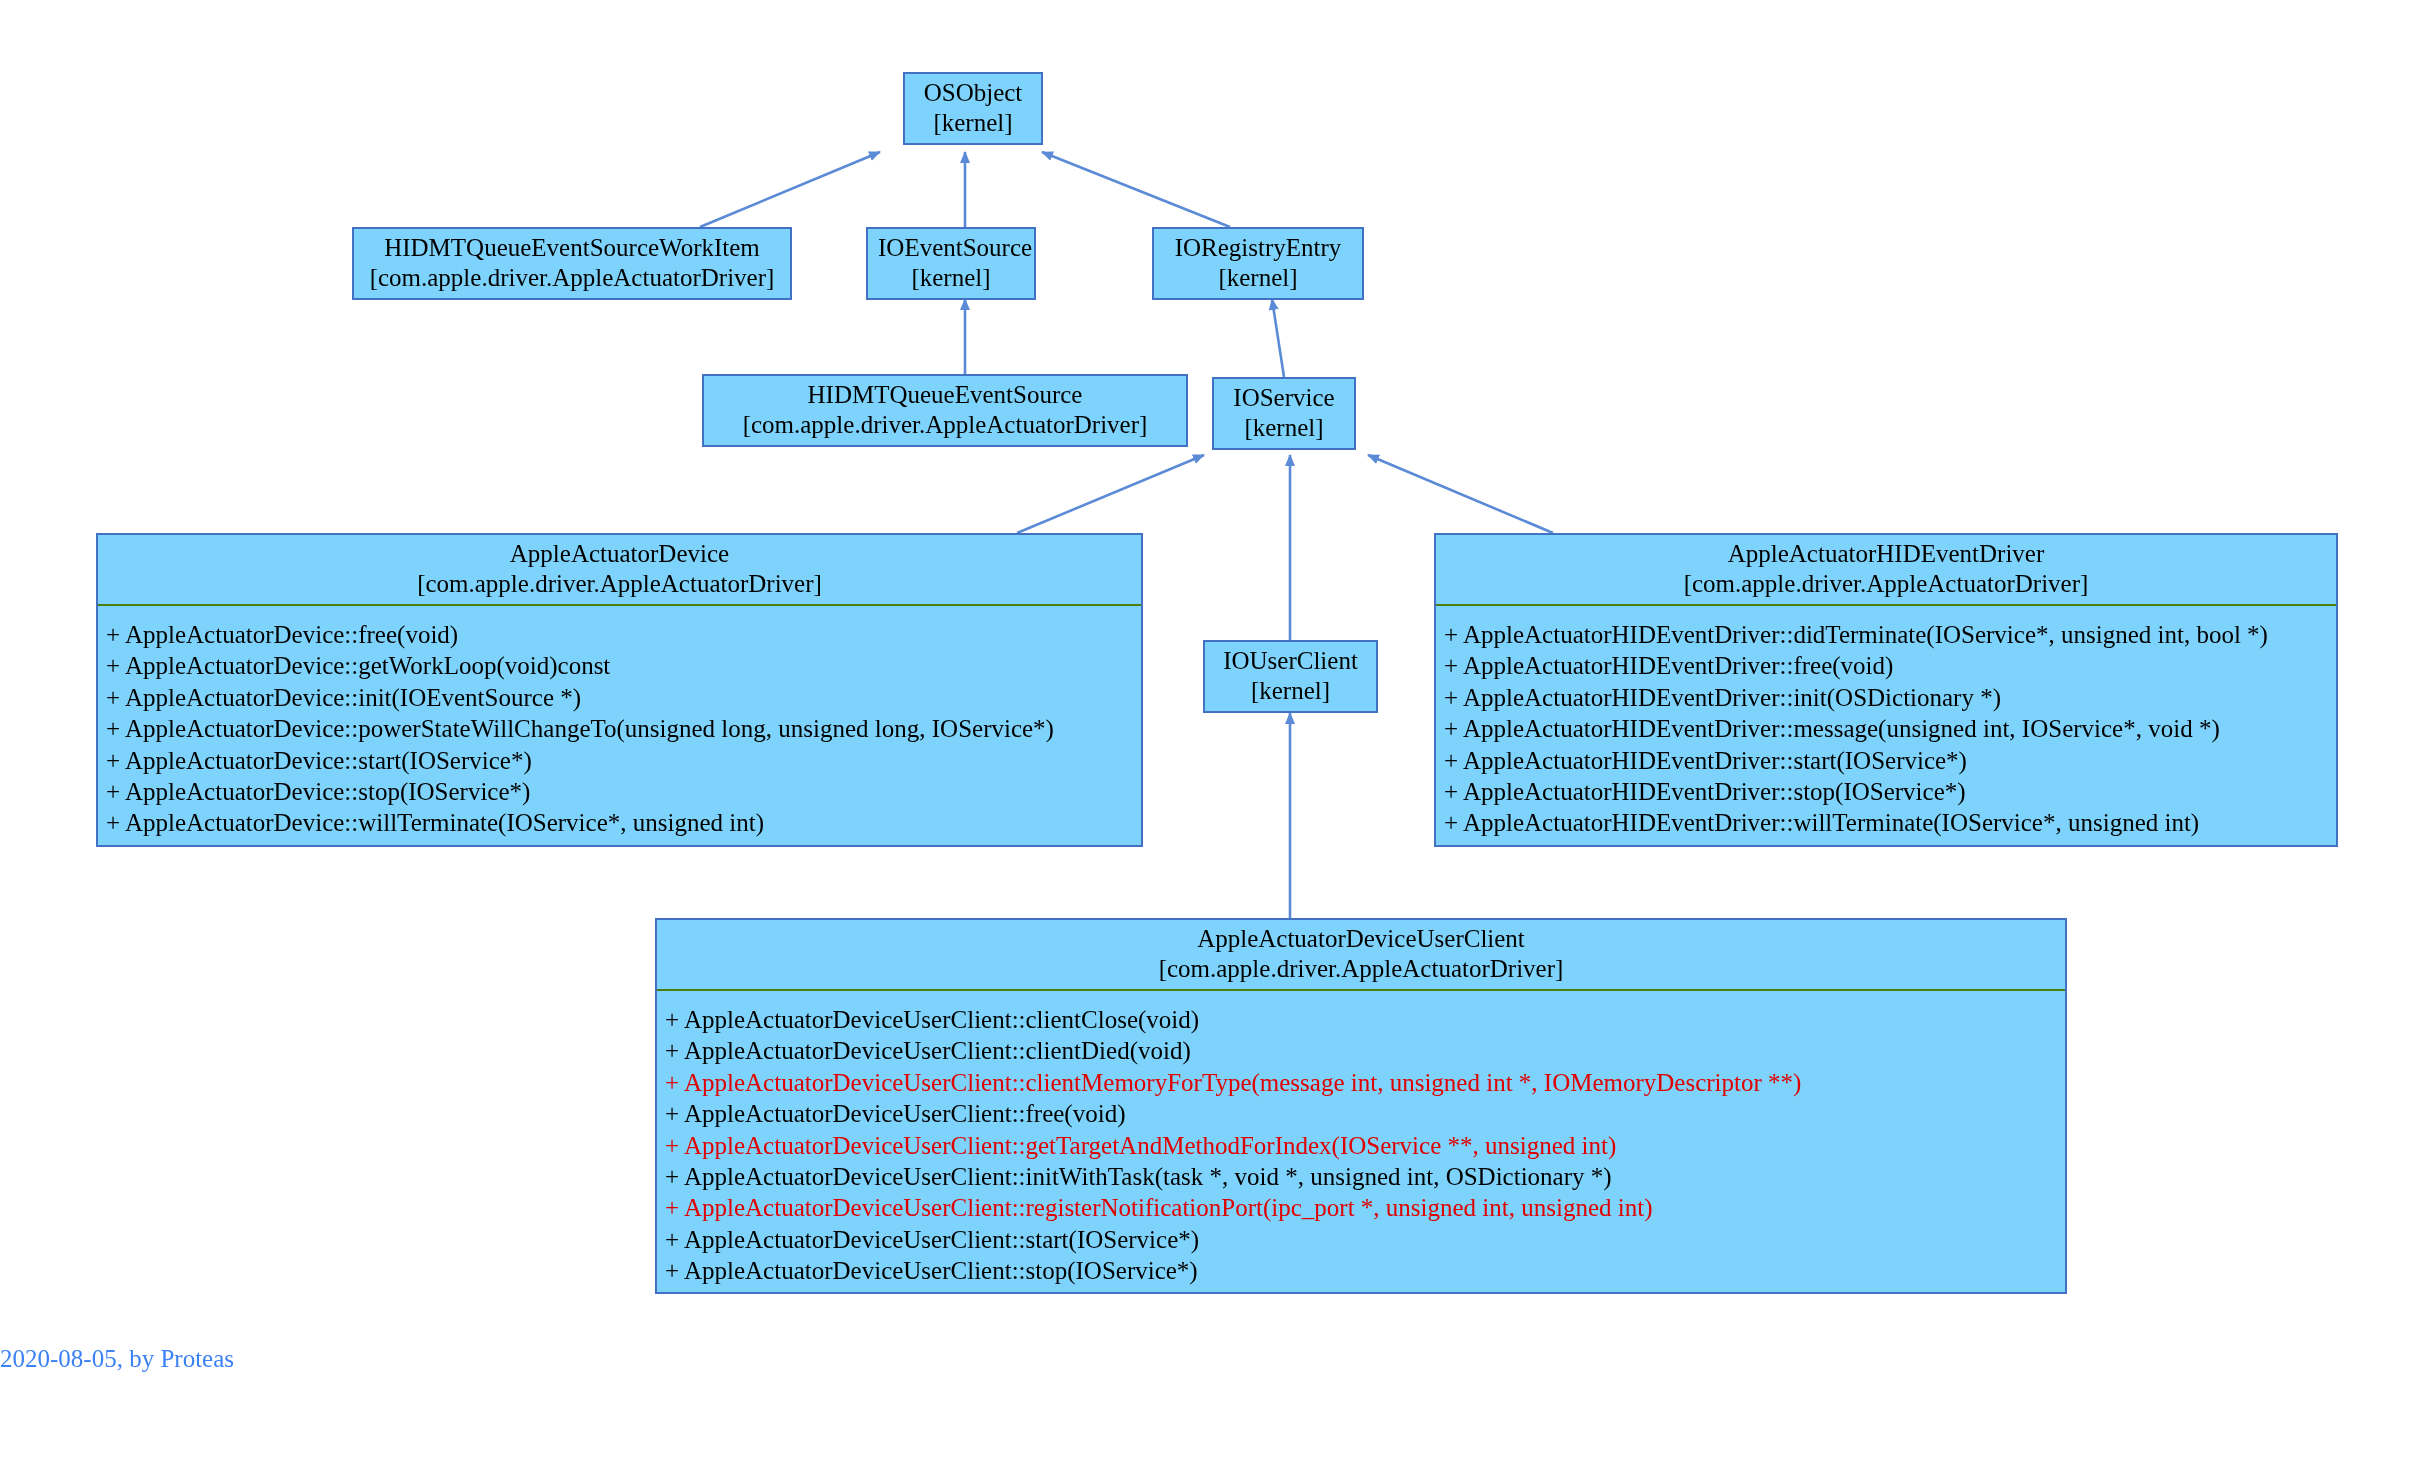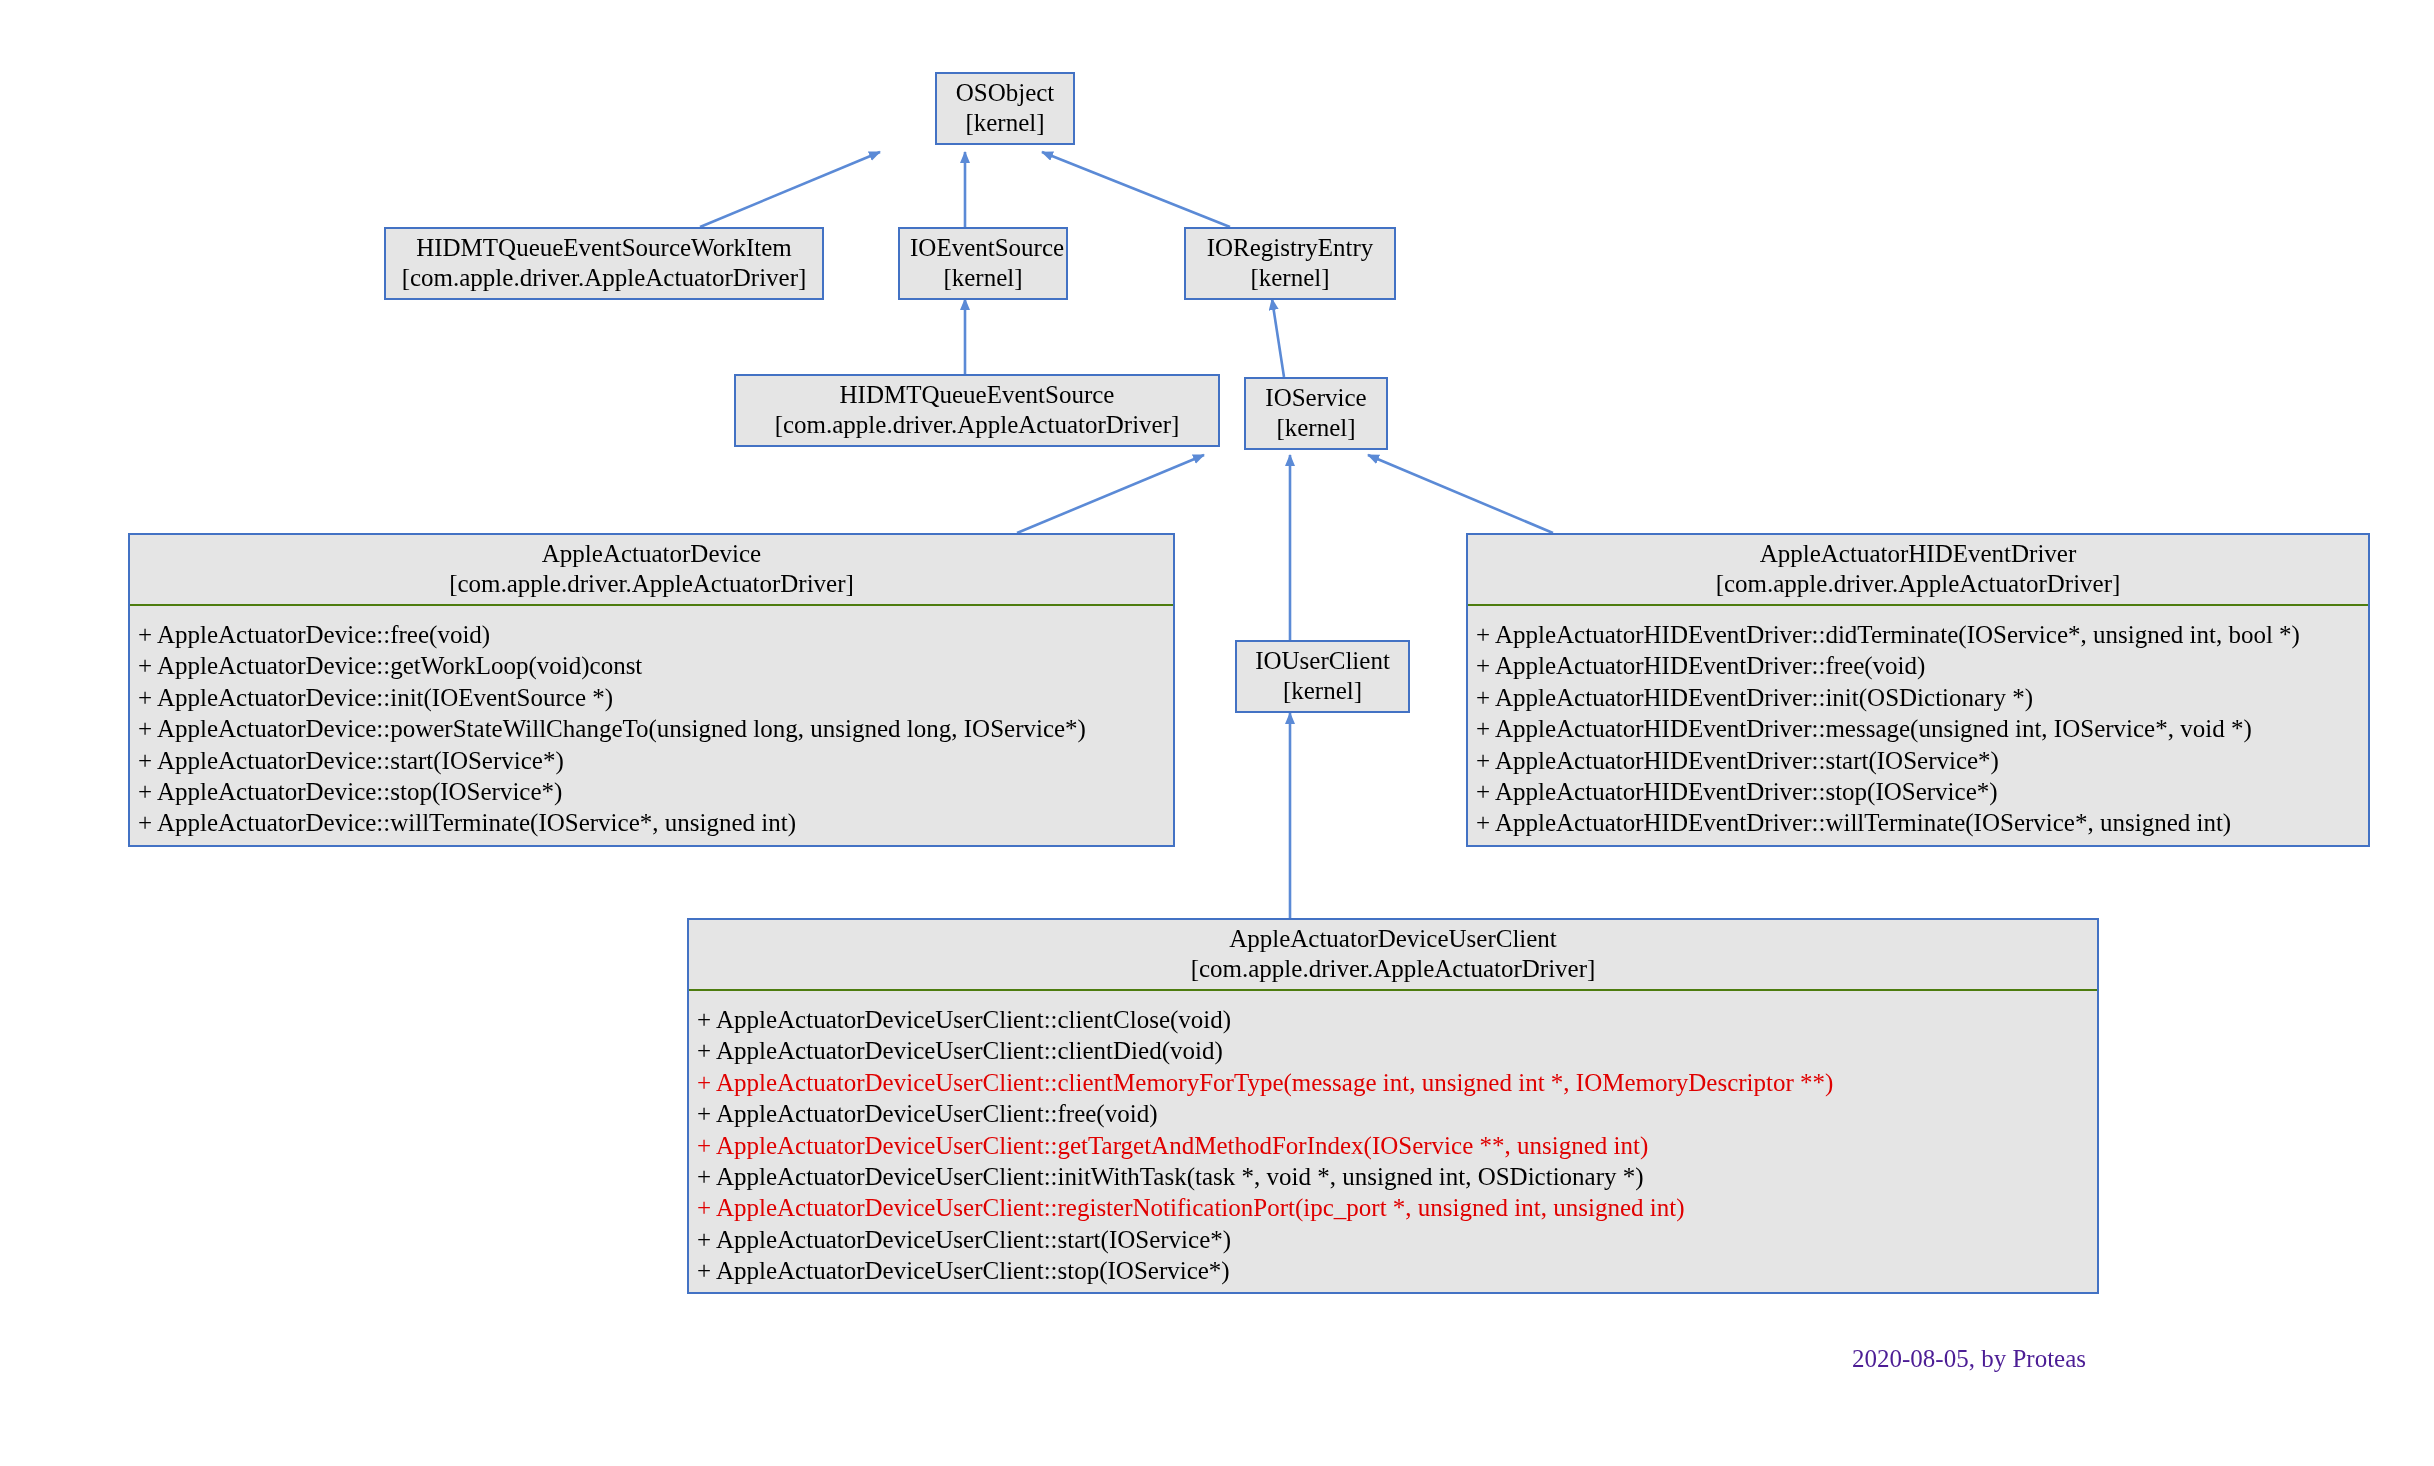--- a/index.html
+++ b/index.html
@@ -23,24 +23,23 @@
     position: absolute;
     left: 0;
     top: 0;
     width: 2434px;
     height: 1466px;
     pointer-events: none;
   }
   .node {
     position: absolute;
     box-sizing: border-box;
-    background: #e5e5e5;
+    background: #7dd3fc;
     border: 2px solid #4372c4;
     z-index: 5;
-    margin-left: 32px;
   }
   .node .hdr {
     box-sizing: border-box;
     text-align: center;
     line-height: 1.20;
     padding: 4px 10px 5px 10px;
     font-size: 25px;
     white-space: nowrap;
   }
   .node.has-members .hdr {
@@ -58,23 +57,23 @@
     white-space: nowrap;
     padding-left: 2px;
   }
   .m.red { color: #e00000; }
   .m.black { color: #000000; }
   #footer {
     position: absolute;
     left: 0;
     top: 1345px;
     width: 2086px;
-    text-align: right;
+    text-align: left;
     font-size: 25px;
-    color: #4c1d95;
+    color: #3b82f6;
   }
 </style>
 </head>
 <body>
 
 <div id="canvas">
 
   <svg id="edges" viewBox="0 0 2434 1466" width="2434" height="1466" xmlns="http://www.w3.org/2000/svg">
     <defs>
       <marker id="arrow" markerWidth="14" markerHeight="14" refX="11" refY="5" orient="auto" markerUnits="userSpaceOnUse">

